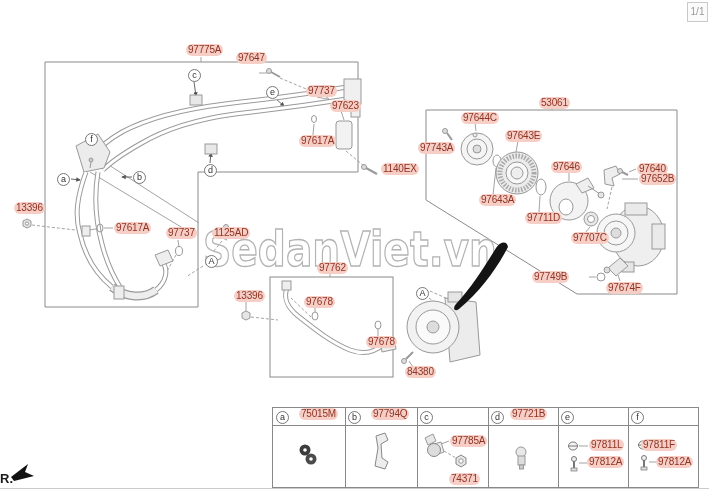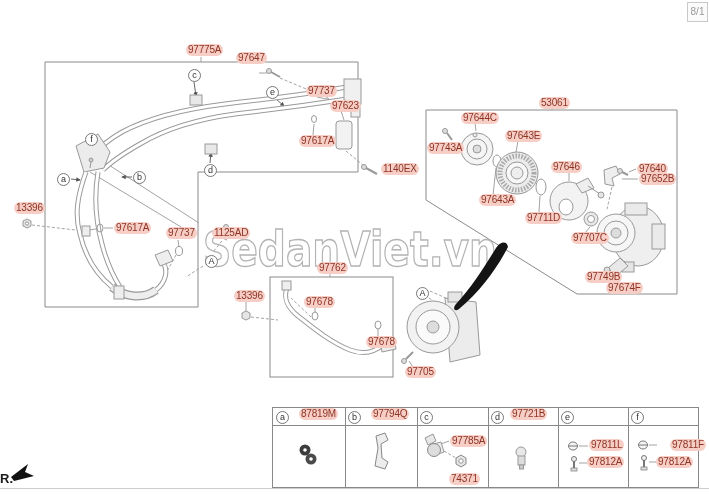--- a/index.html
+++ b/index.html
@@ -222,50 +222,50 @@
   </g>
 
   <path d="M11,477 L28,464 L25,472 L34,476 L14,481 Z" fill="#111"></path>
 
   <g>
     <text x="203" y="266" textLength="294" lengthAdjust="spacingAndGlyphs" font-family="DejaVu Sans, sans-serif" font-size="48" font-weight="bold" fill="none" stroke="#b3b3b3" stroke-width="1.4">SedanViet.vn</text>
     <path d="M508,247 C497,268 481,291 459,309 C455,312 452,309 456,304 C472,287 486,264 496,248 C501,241 507,241 508,247 Z" fill="#141414"></path>
   </g>
 </svg>
 
-<div class="pageno">8/1</div>
+<div class="pageno">1/1</div>
 <div class="frlab">R.</div>
 <div class="botline"></div>
 
 <span class="plabel" style="left:186px;top:44px">97775A</span>
 <span class="plabel" style="left:236px;top:52px">97647</span>
 <span class="plabel" style="left:306px;top:85px">97737</span>
 <span class="plabel" style="left:330px;top:100px">97623</span>
 <span class="plabel" style="left:299px;top:135px">97617A</span>
 <span class="plabel" style="left:381px;top:163px">1140EX</span>
 <span class="plabel" style="left:14px;top:202px">13396</span>
 <span class="plabel" style="left:114px;top:222px">97617A</span>
 <span class="plabel" style="left:166px;top:227px">97737</span>
 <span class="plabel" style="left:212px;top:227px">1125AD</span>
 <span class="plabel" style="left:317px;top:262px">97762</span>
 <span class="plabel" style="left:234px;top:290px">13396</span>
 <span class="plabel" style="left:304px;top:296px">97678</span>
 <span class="plabel" style="left:366px;top:336px">97678</span>
-<span class="plabel" style="left:405px;top:366px">97705</span>
+<span class="plabel" style="left:405px;top:366px">84380</span>
 <span class="plabel" style="left:539px;top:97px">53061</span>
 <span class="plabel" style="left:461px;top:112px">97644C</span>
-<span class="plabel" style="left:427px;top:142px">97743A</span>
+<span class="plabel" style="left:418px;top:142px">97743A</span>
 <span class="plabel" style="left:505px;top:130px">97643E</span>
 <span class="plabel" style="left:479px;top:194px">97643A</span>
 <span class="plabel" style="left:525px;top:212px">97711D</span>
 <span class="plabel" style="left:551px;top:161px">97646</span>
 <span class="plabel" style="left:637px;top:163px">97640</span>
 <span class="plabel" style="left:639px;top:173px">97652B</span>
 <span class="plabel" style="left:571px;top:232px">97707C</span>
-<span class="plabel" style="left:585px;top:271px">97749B</span>
+<span class="plabel" style="left:532px;top:271px">97749B</span>
 <span class="plabel" style="left:606px;top:282px">97674F</span>
 
 <div class="co" style="left:188px;top:69px">c</div>
 <div class="co" style="left:266px;top:86px">e</div>
 <div class="co" style="left:85px;top:133px">f</div>
 <div class="co" style="left:57px;top:173px">a</div>
 <div class="co" style="left:133px;top:171px">b</div>
 <div class="co" style="left:204px;top:164px">d</div>
 <div class="co" style="left:205px;top:255px">A</div>
 <div class="co" style="left:416px;top:287px">A</div>
@@ -278,23 +278,23 @@
 <div class="tline" style="left:628px;top:407px;width:1px;height:81px"></div>
 <div class="tline" style="left:272px;top:425px;width:427px;height:1px"></div>
 
 <div class="co" style="left:276px;top:411px">a</div>
 <div class="co" style="left:348px;top:411px">b</div>
 <div class="co" style="left:420px;top:411px">c</div>
 <div class="co" style="left:491px;top:411px">d</div>
 <div class="co" style="left:561px;top:411px">e</div>
 <div class="co" style="left:631px;top:411px">f</div>
 
-<span class="plabel" style="left:299px;top:408px">87819M</span>
+<span class="plabel" style="left:299px;top:408px">75015M</span>
 <span class="plabel" style="left:371px;top:408px">97794Q</span>
 <span class="plabel" style="left:510px;top:408px">97721B</span>
 <span class="plabel" style="left:450px;top:435px">97785A</span>
 <span class="plabel" style="left:449px;top:473px">74371</span>
 <span class="plabel" style="left:589px;top:439px">97811L</span>
 <span class="plabel" style="left:587px;top:456px">97812A</span>
-<span class="plabel" style="left:670px;top:439px">97811F</span>
+<span class="plabel" style="left:641px;top:439px">97811F</span>
 <span class="plabel" style="left:656px;top:456px">97812A</span>
 
 </div>
 
 </body></html>

